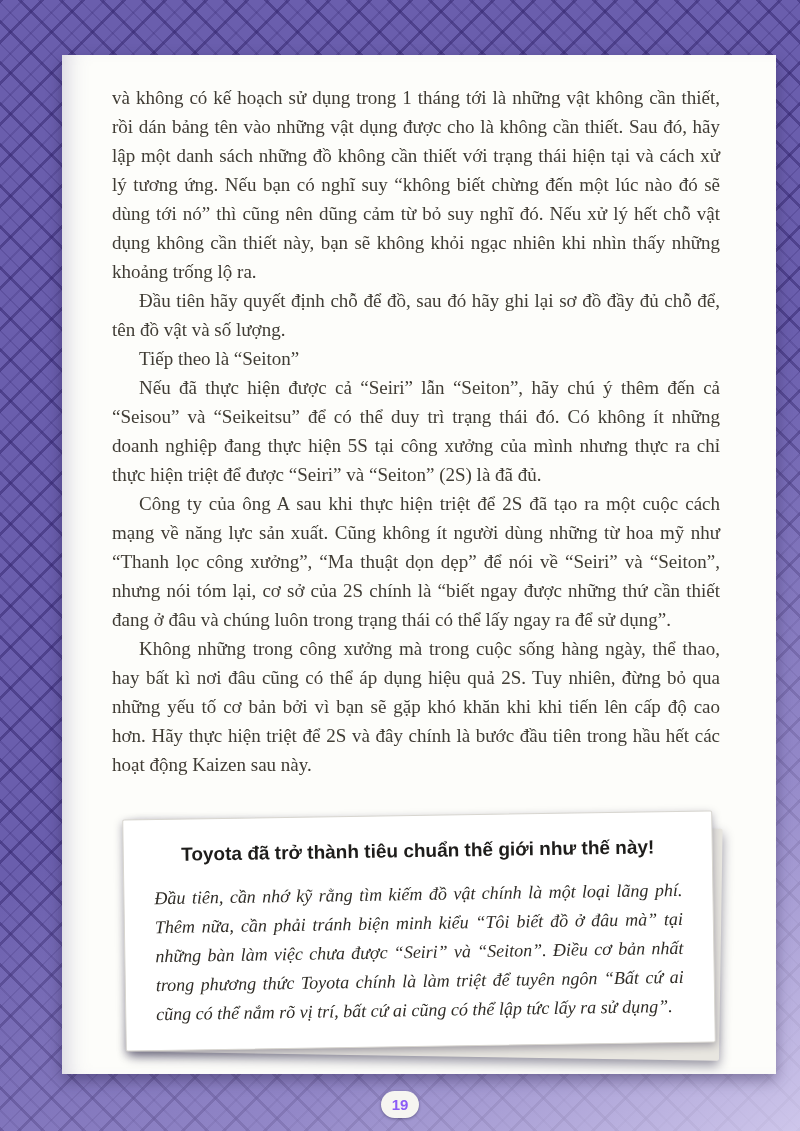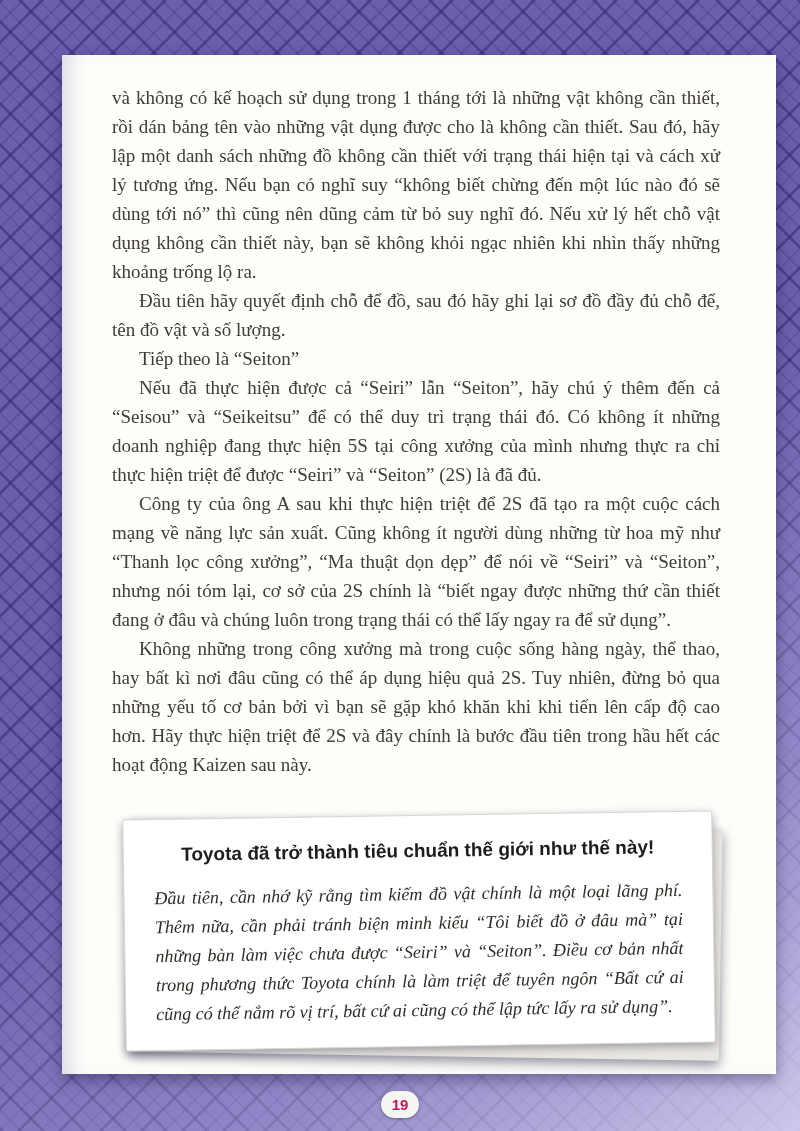--- a/index.html
+++ b/index.html
@@ -93,21 +93,21 @@
     width: 38px;
     height: 27px;
     background: #f6f5f1;
     border-radius: 14px;
     display: flex;
     align-items: center;
     justify-content: center;
     font-family: "Liberation Sans", "DejaVu Sans", sans-serif;
     font-weight: bold;
     font-size: 15px;
-    color: #be185d;
+    color: #8b5cf6;
     box-shadow: 0 1px 3px rgba(20, 15, 50, 0.4);
   }
 </style>
 </head>
 <body>
 
 <div class="frame">
 
   <div class="page">
 

